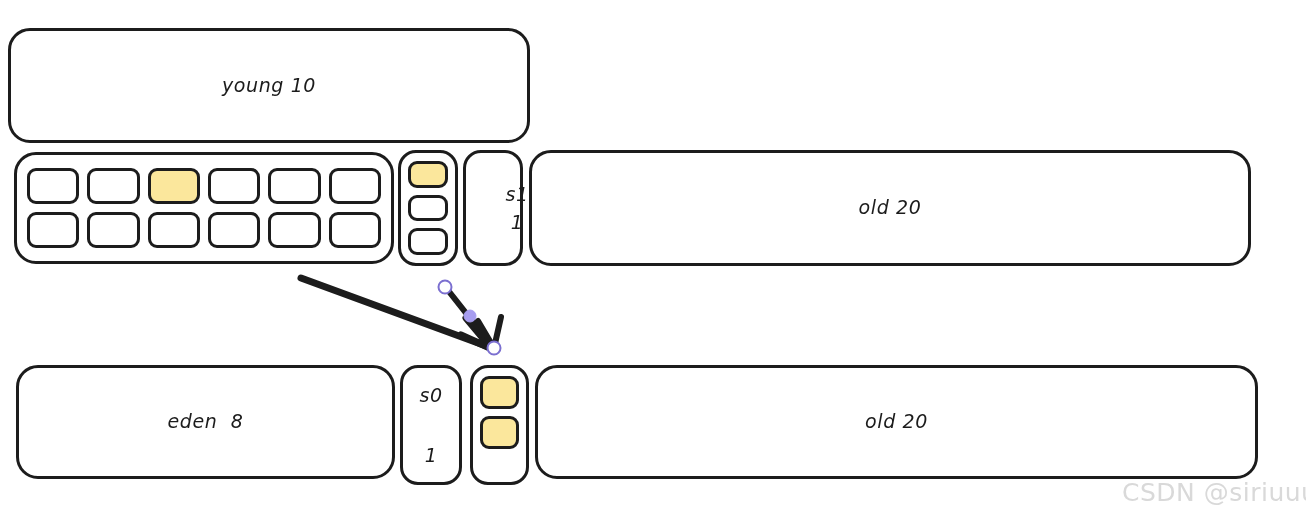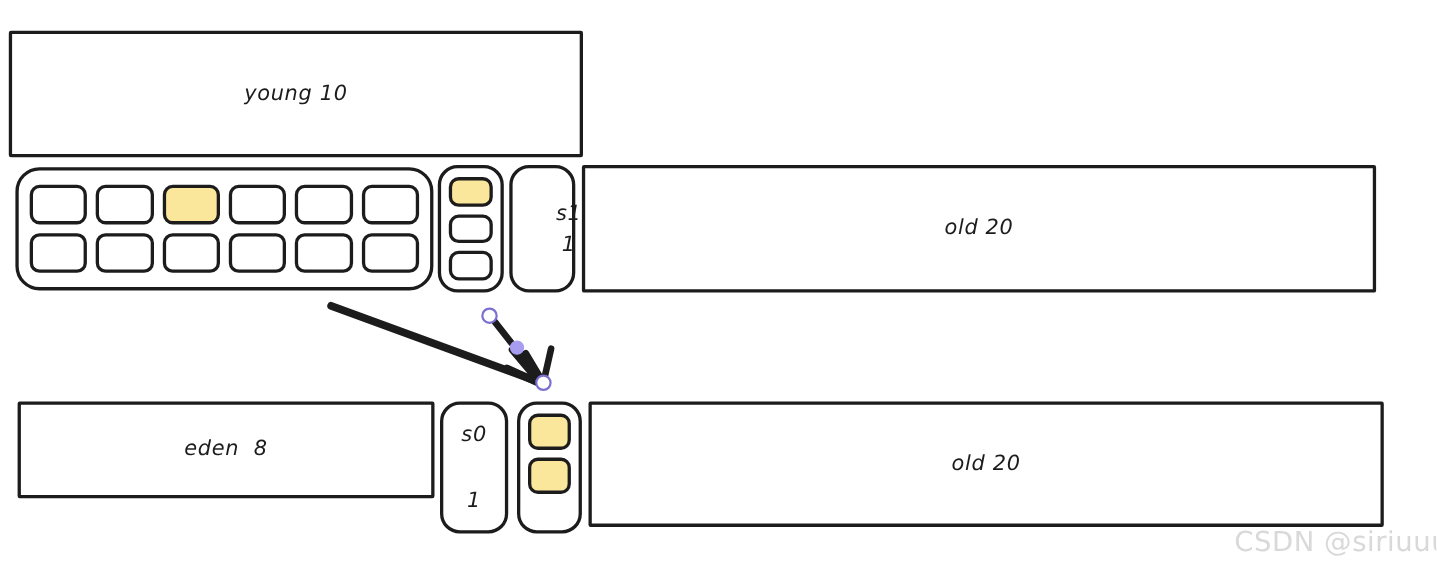--- a/index.html
+++ b/index.html
@@ -16,21 +16,21 @@
     height: 514px;
     background: #ffffff;
     overflow: hidden;
   }
   
   .box {
     position: absolute;
     box-sizing: border-box;
     background: #ffffff;
     border: 3px solid #1c1c1c;
-    border-radius: 2px;
+    border-radius: 22px;
     display: flex;
     align-items: center;
     justify-content: center;
   }
   .box.small-r { border-radius: 18px; }
   .label {
     font-family: "DejaVu Sans", sans-serif;
     font-size: 19px;
     color: #1c1c1c;
     letter-spacing: 0.6px;
@@ -154,21 +154,21 @@
     <g>
       <path d="M447,289 L492,346" stroke="#1c1c1c" stroke-width="6" stroke-linecap="round" fill="none"></path>
       <path d="M478,321 L494,348 L501,317" stroke="#1c1c1c" stroke-width="6" stroke-linecap="round" stroke-linejoin="round" fill="none"></path>
     </g>
 
     <circle cx="445" cy="287" r="6.5" fill="#ffffff" stroke="#7b6fd0" stroke-width="2"></circle>
     <circle cx="470" cy="316" r="6" fill="#a79df0" stroke="#a79df0" stroke-width="1"></circle>
     <circle cx="494" cy="348" r="6.5" fill="#ffffff" stroke="#7b6fd0" stroke-width="2"></circle>
   </svg>
 
-  <div class="box" style="left:16px; top:365px; width:379px; height:88px;">
+  <div class="box" style="left:16px; top:365px; width:379px; height:114px;">
     <span class="label">eden  8</span>
   </div>
 
   <div class="box small-r" style="left:400px; top:365px; width:62px; height:120px; flex-direction:column;gap:32px;">
     <span class="label two-line">s0</span>
     <span class="label two-line">1</span>
   </div>
 
   <div class="vstack" id="bottom-survivor-stack" style="left:470px; top:365px; width:59px; height:120px; justify-content:flex-start;">
   <div class="vcell filled" style="height: 33px;"></div>

